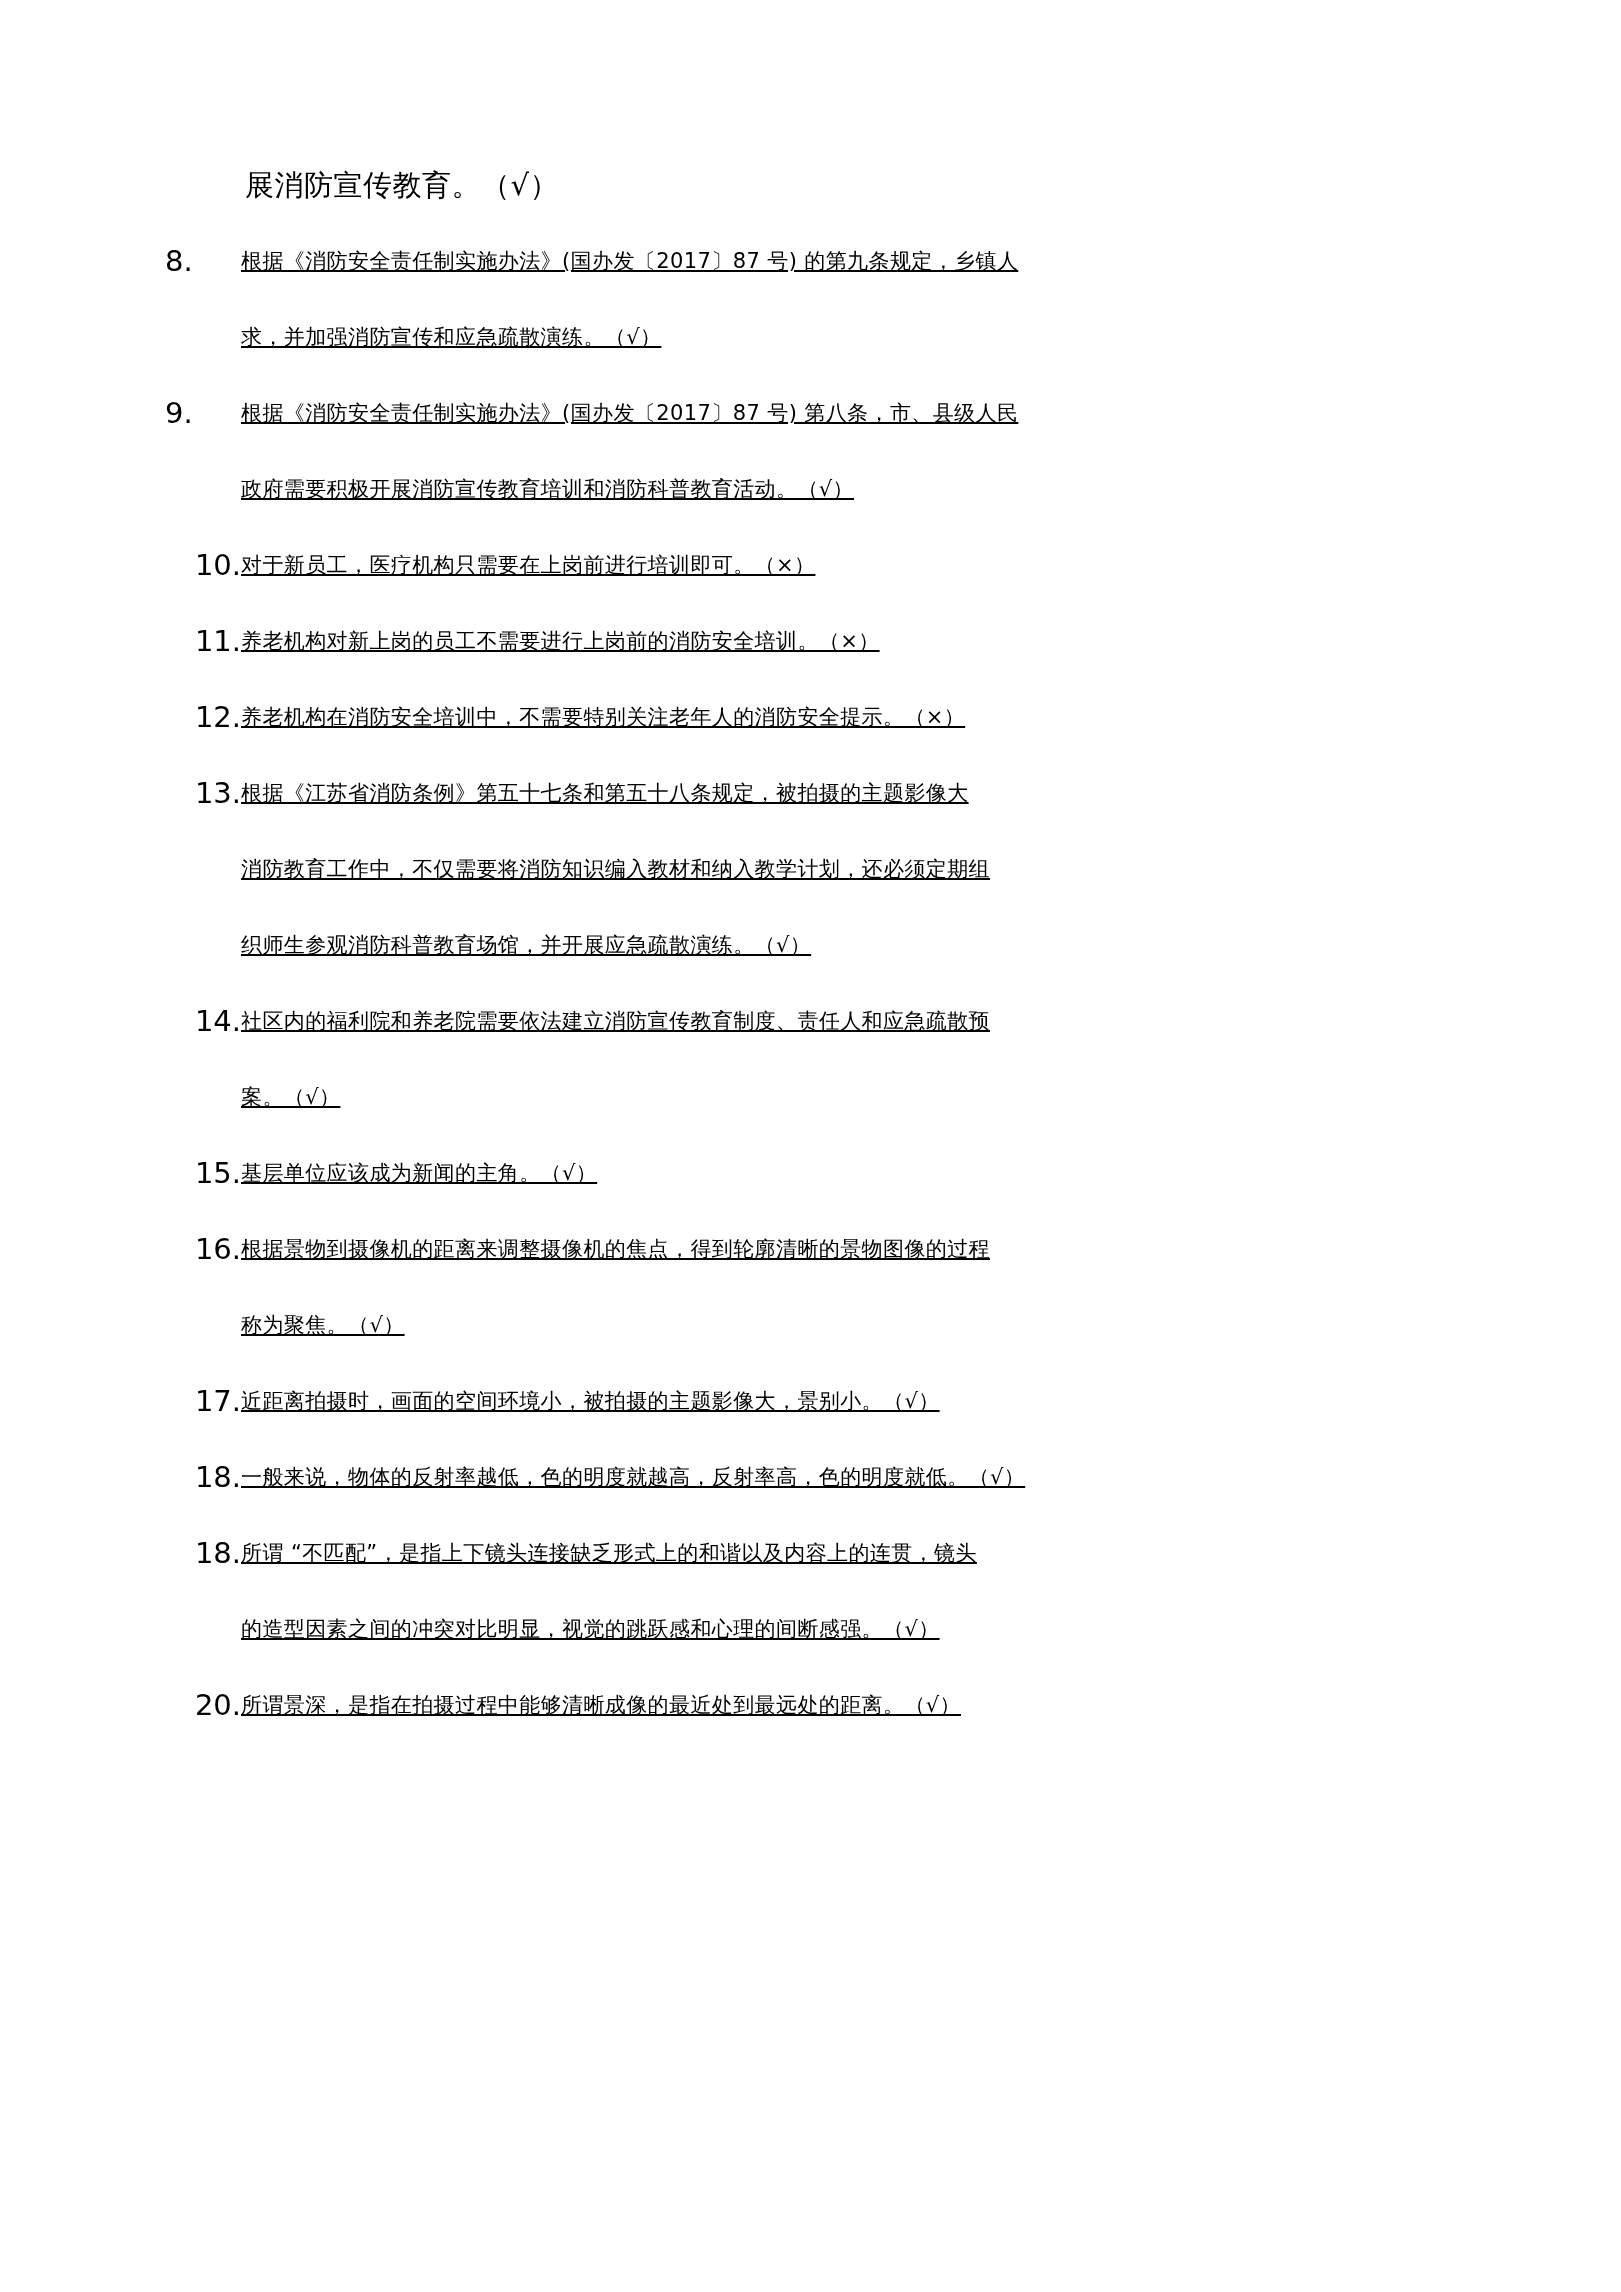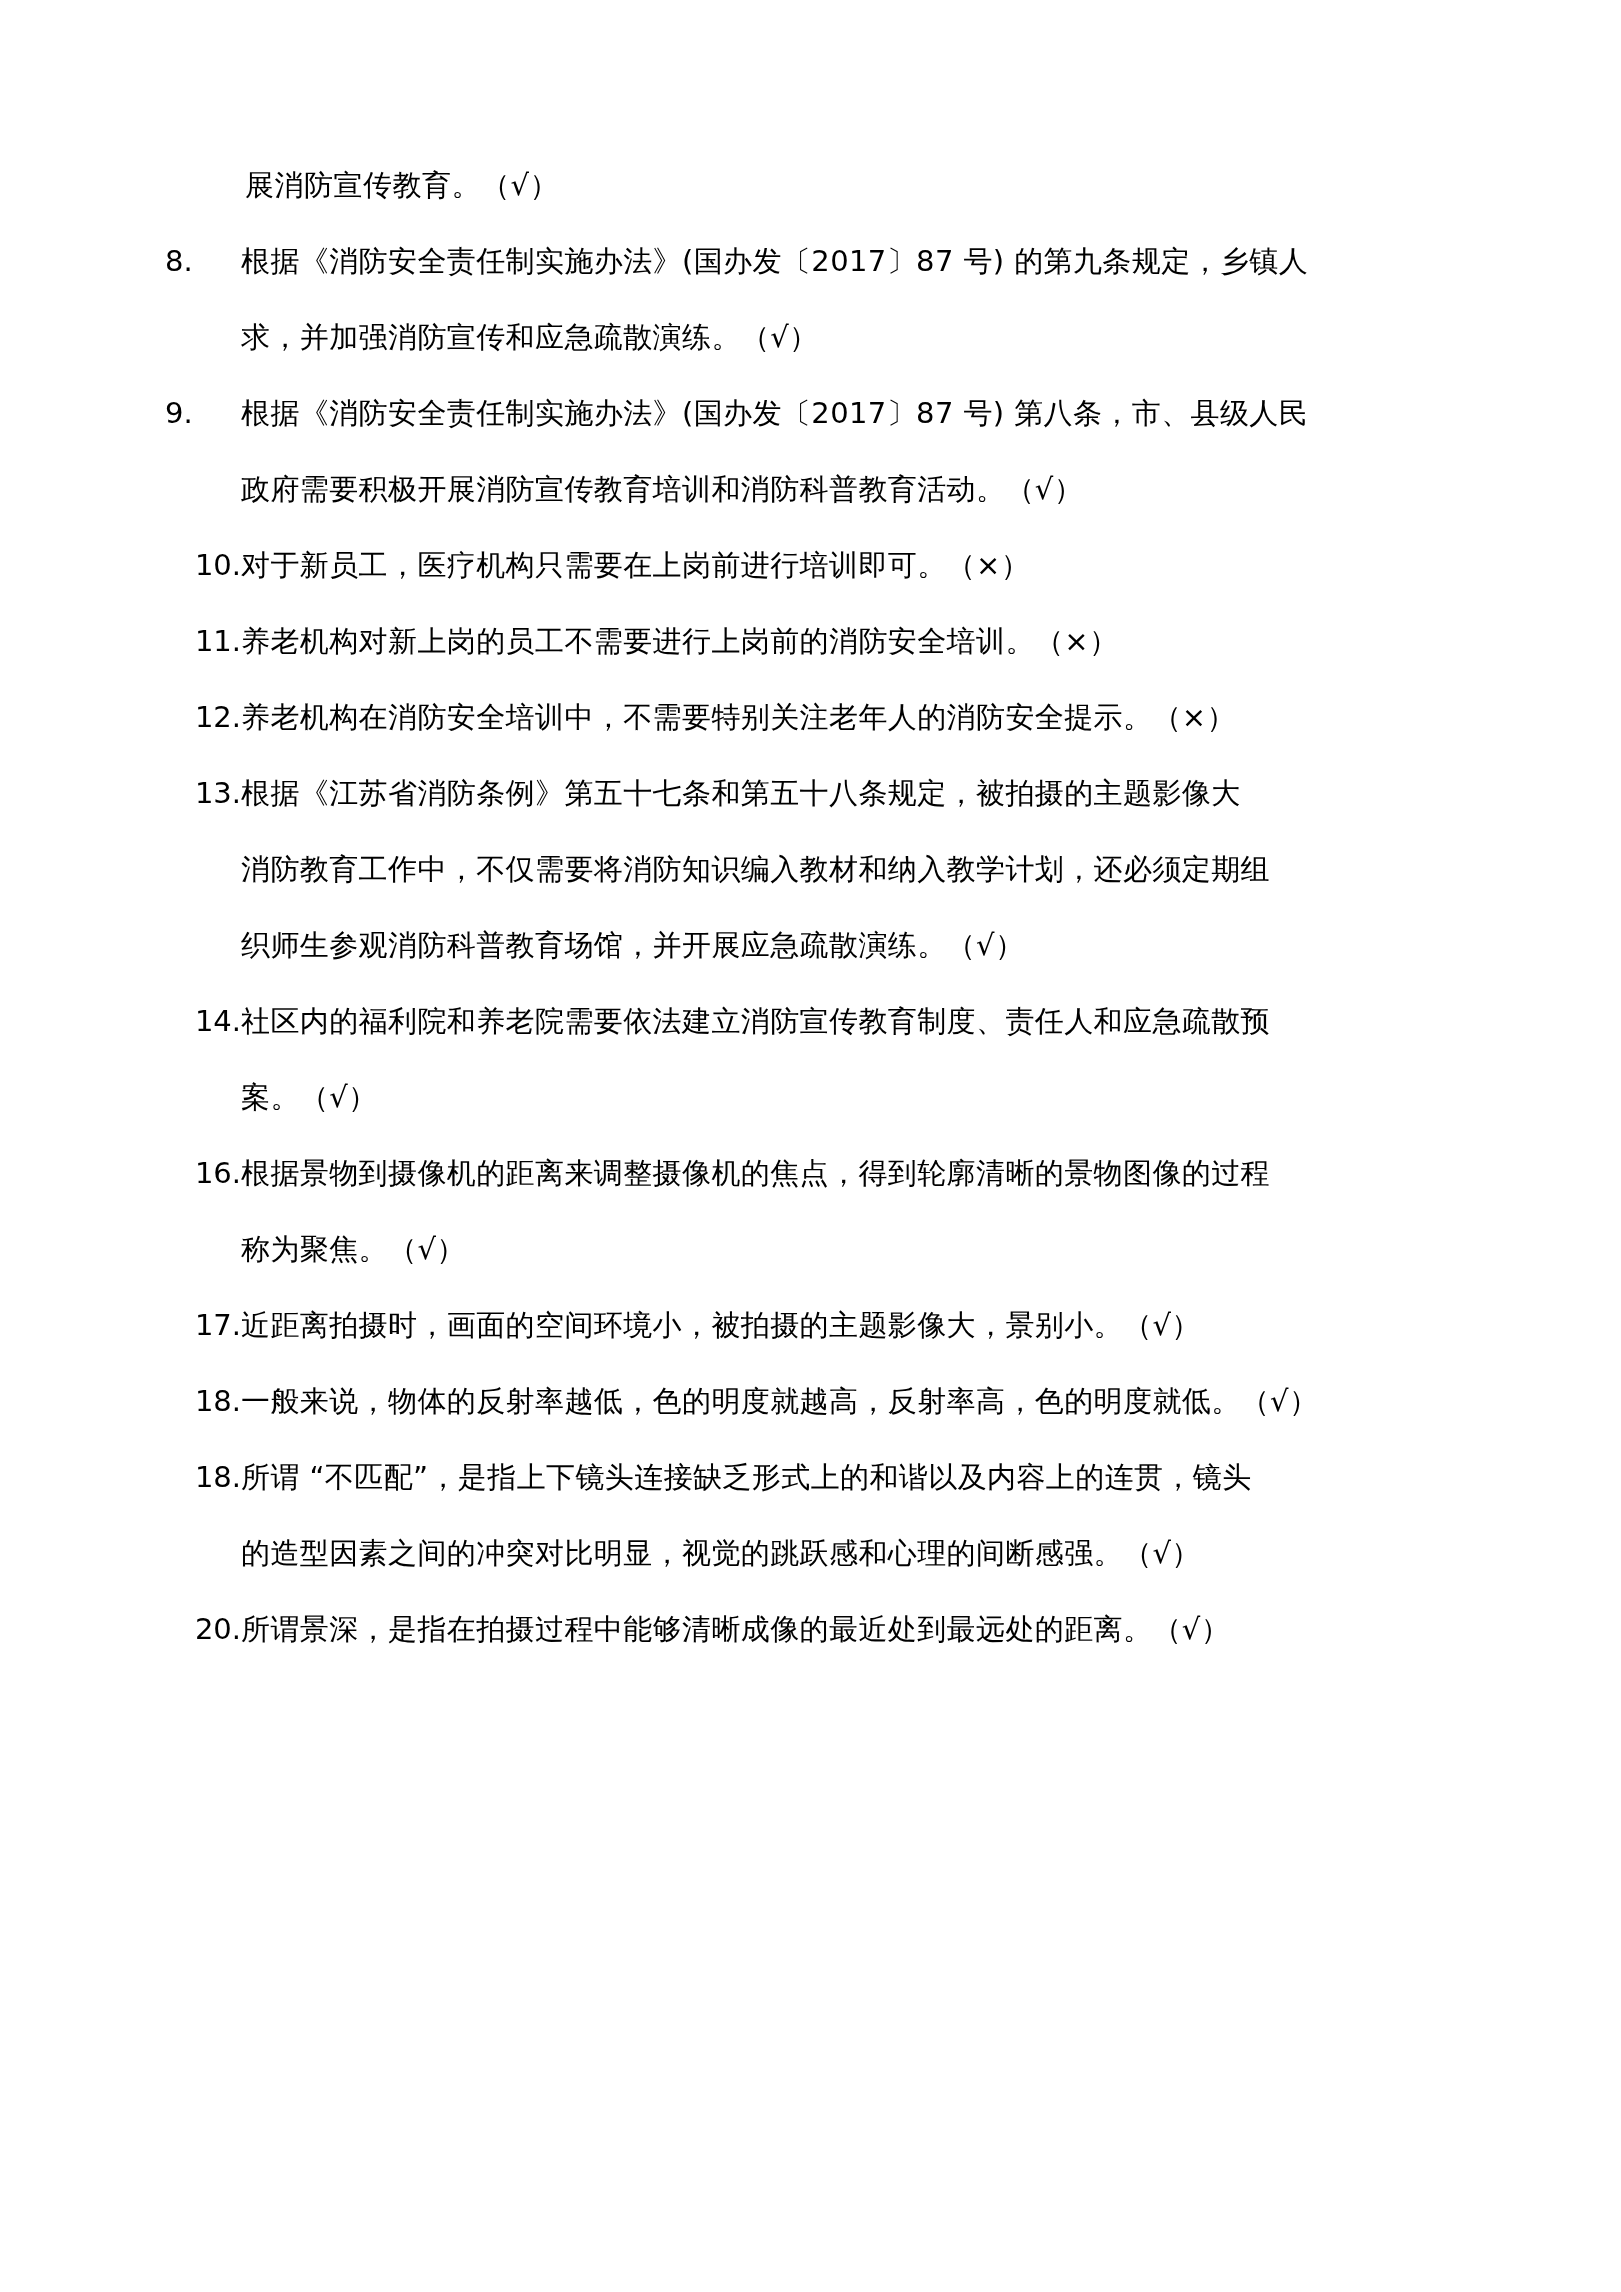--- a/index.html
+++ b/index.html
@@ -55,23 +55,24 @@
     line-height: 76px;
     font-family: "DejaVu Sans", "Liberation Sans", sans-serif;
     white-space: nowrap;
   }
   .qnum.wide {
     letter-spacing: 0;
     text-align: right;
   }
   .qbody {
     flex: 1 1 auto;
-    font-size: 29px;
+    font-size: 21px;
     line-height: 76px;
     letter-spacing: 0.4px;
+    text-decoration: underline;
   }
   .qline {
     white-space: nowrap;
   }
 </style>
 </head>
 <body>
 
 <div class="page">
   <div class="content">
@@ -120,20 +121,26 @@
           </div>
         </div>
         <div class="qitem">
           <div class="qnum wide">14.</div>
           <div class="qbody">
             <div class="qline">社区内的福利院和养老院需要依法建立消防宣传教育制度、责任人和应急疏散预</div>
             <div class="qline">案。（√）</div>
           </div>
         </div>
         <div class="qitem">
+          <div class="qnum wide">15.</div>
+          <div class="qbody">
+            <div class="qline">基层单位应该成为新闻的主角。（√）</div>
+          </div>
+        </div>
+        <div class="qitem">
           <div class="qnum wide">16.</div>
           <div class="qbody">
             <div class="qline">根据景物到摄像机的距离来调整摄像机的焦点，得到轮廓清晰的景物图像的过程</div>
             <div class="qline">称为聚焦。（√）</div>
           </div>
         </div>
         <div class="qitem">
           <div class="qnum wide">17.</div>
           <div class="qbody">
             <div class="qline">近距离拍摄时，画面的空间环境小，被拍摄的主题影像大，景别小。（√）</div>

